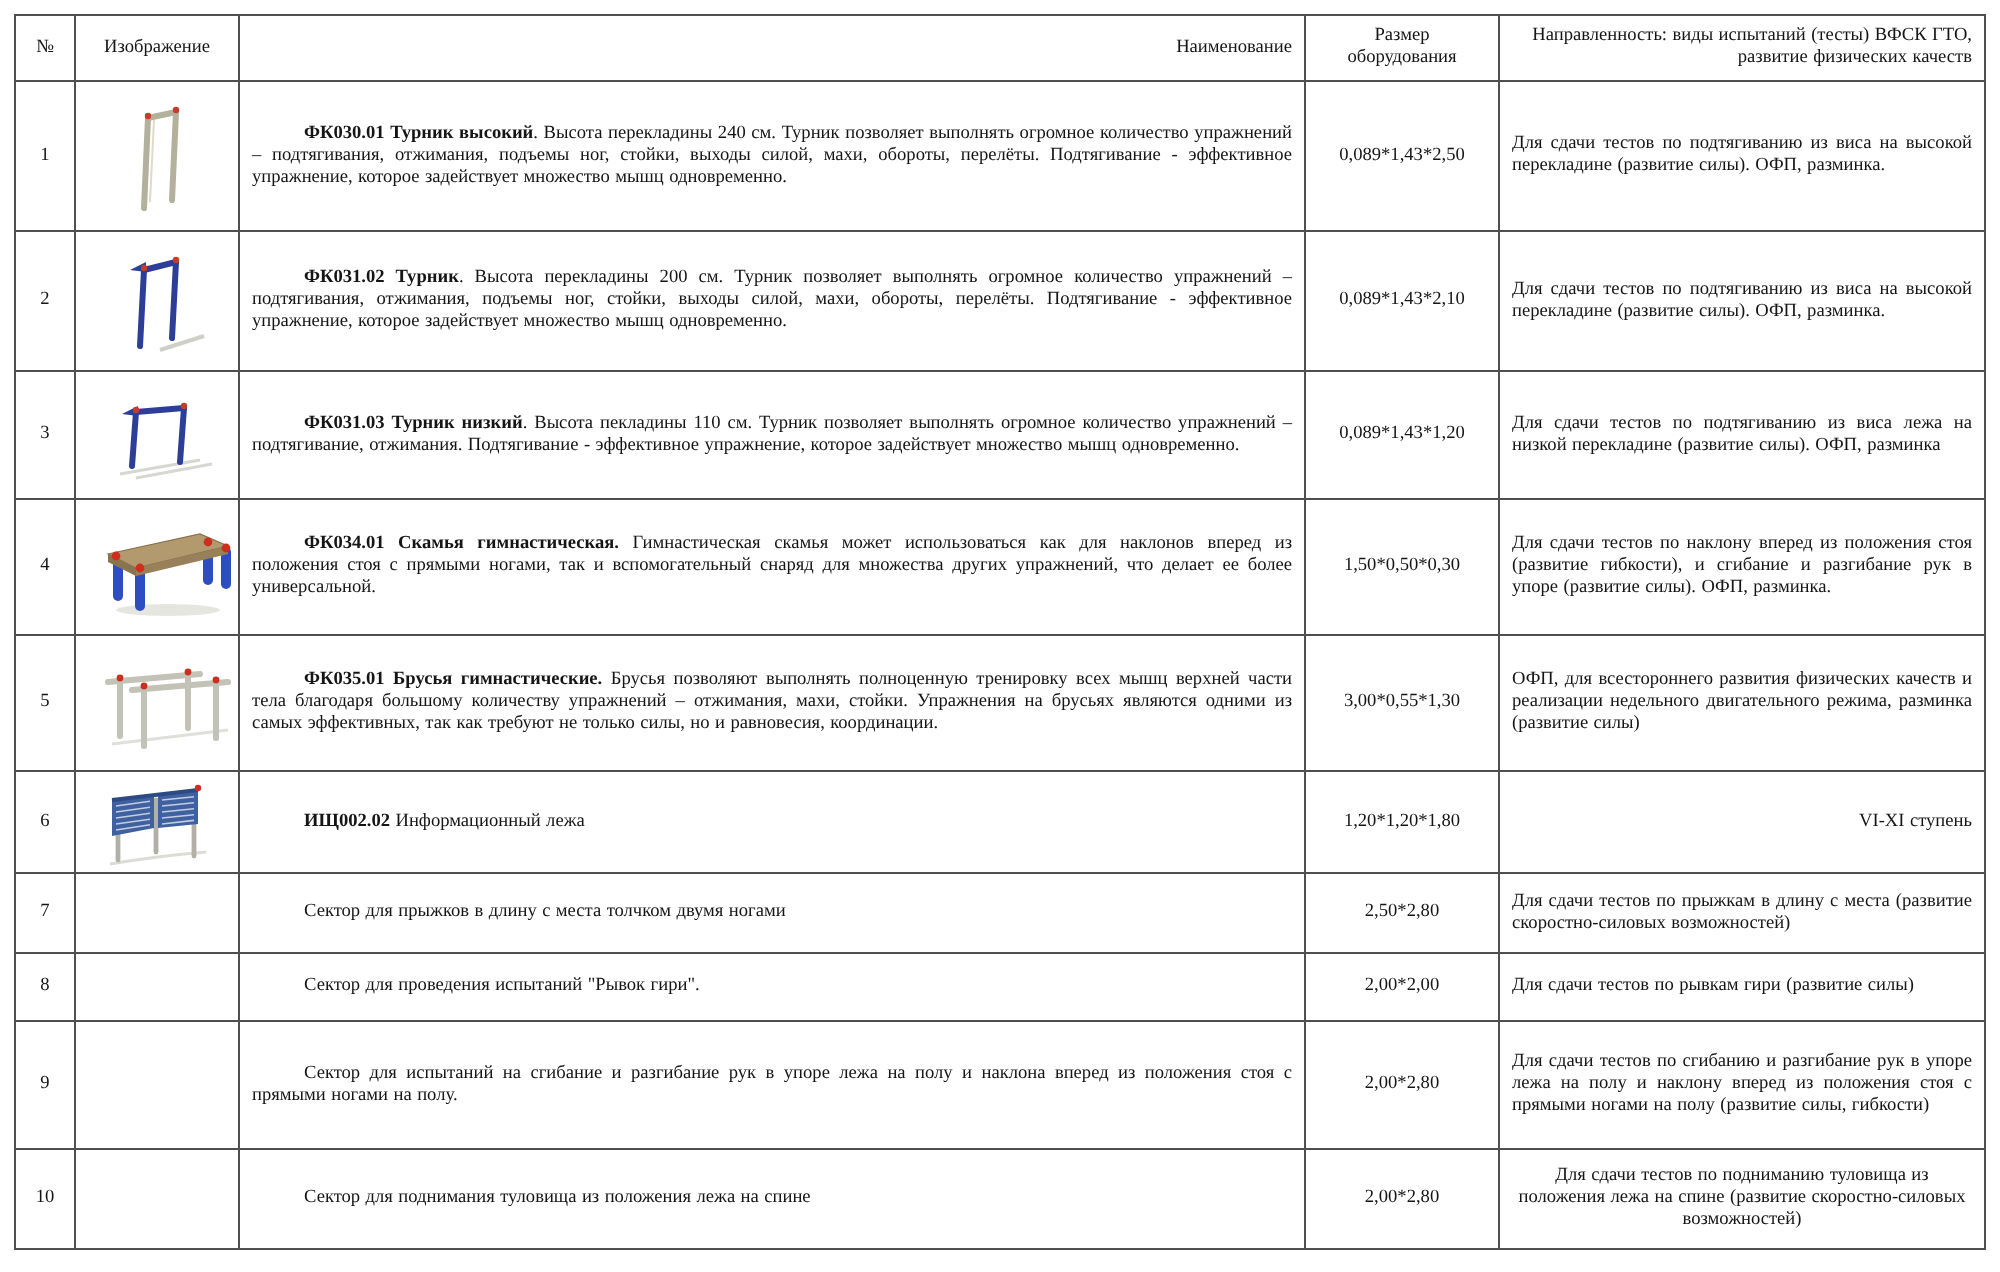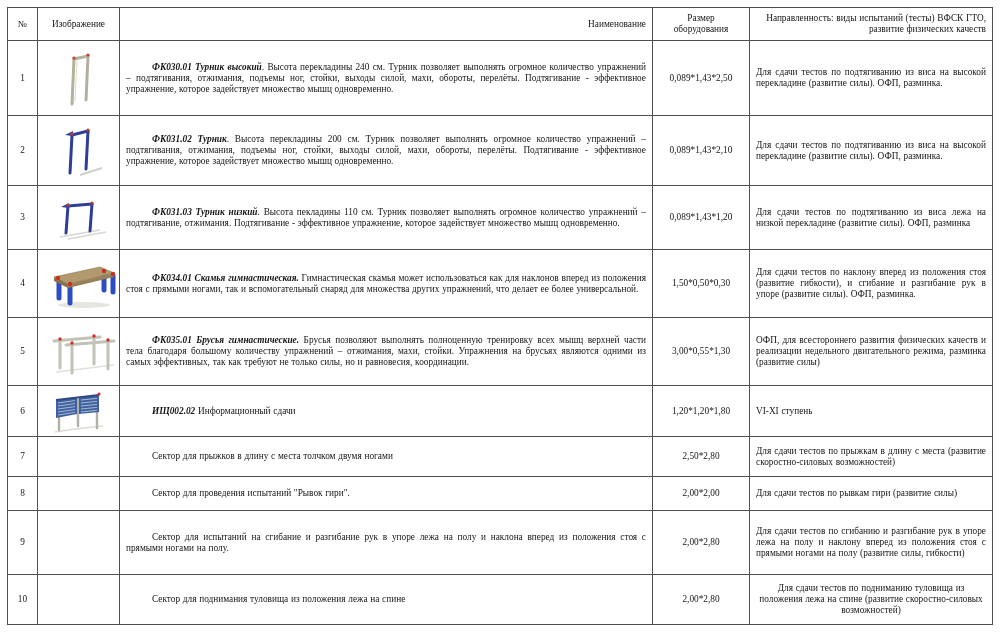--- a/index.html
+++ b/index.html
@@ -16,21 +16,21 @@
     font-size:9.3px; line-height:11px; padding:2px 6px; overflow:hidden;
     word-spacing:0.4px;
   }
   .c-num  { text-align:center; padding:0 1px; }
   .c-img  { padding:1px 0; text-align:center; }
   .c-name { text-align:justify; text-indent:26px; }
   .c-size { text-align:center; padding:0 3px; }
   .c-dir  { text-align:justify; padding:2px 7px; }
   tr.hdr td { text-align:center; text-indent:0; vertical-align:middle; }
   tr.hdr td.c-name { text-align:right; }
-  .b { font-weight:bold;font-style:italic; }
+  .b { font-weight:bold; }
   svg { display:block; margin:0 auto; }
 </style>
 </head>
 <body>
 
 <div class="doc">
 <table class="eq">
   <colgroup>
     <col style="width:30px">
         <col style="width:82px">
@@ -169,23 +169,23 @@
         <polygon points="9,12 30,9 30,26 9,30" fill="#40619f"></polygon>
         <polygon points="32,9 52,7 52,24 32,26" fill="#40619f"></polygon>
         <g stroke="#c2cde2" stroke-width="0.8" fill="none">
           <path d="M11 15 L28 12.6 M11 18 L28 15.6 M11 21 L28 18.6 M11 24 L28 21.6 M11 27 L28 24.4"></path>
           <path d="M34 12 L50 10.4 M34 15 L50 13.4 M34 18 L50 16.4 M34 21 L50 19.4 M34 24 L50 22.2"></path>
         </g>
         <path d="M9 12 L52 7" stroke="#2e4a85" stroke-width="2" fill="none"></path>
         <circle cx="52" cy="6" r="1.6" fill="#cc2f1f"></circle>
       </svg>
     </td>
-    <td class="c-name"><span class="b">ИЩ002.02</span><span> Информационный сдачи</span></td>
+    <td class="c-name"><span class="b">ИЩ002.02</span><span> Информационный лежа</span></td>
     <td class="c-size">1,20*1,20*1,80</td>
-    <td class="c-dir" style="text-align:left">VI-XI ступень</td>
+    <td class="c-dir" style="text-align:right">VI-XI ступень</td>
   </tr>
 
   <tr style="height:40px">
     <td class="c-num">7</td>
     <td class="c-img"></td>
     <td class="c-name"><span class="b"></span><span>Сектор для прыжков в длину с места толчком двумя ногами</span></td>
     <td class="c-size">2,50*2,80</td>
     <td class="c-dir">Для сдачи тестов по прыжкам в длину с места (развитие скоростно-силовых возможностей)</td>
   </tr>
 

